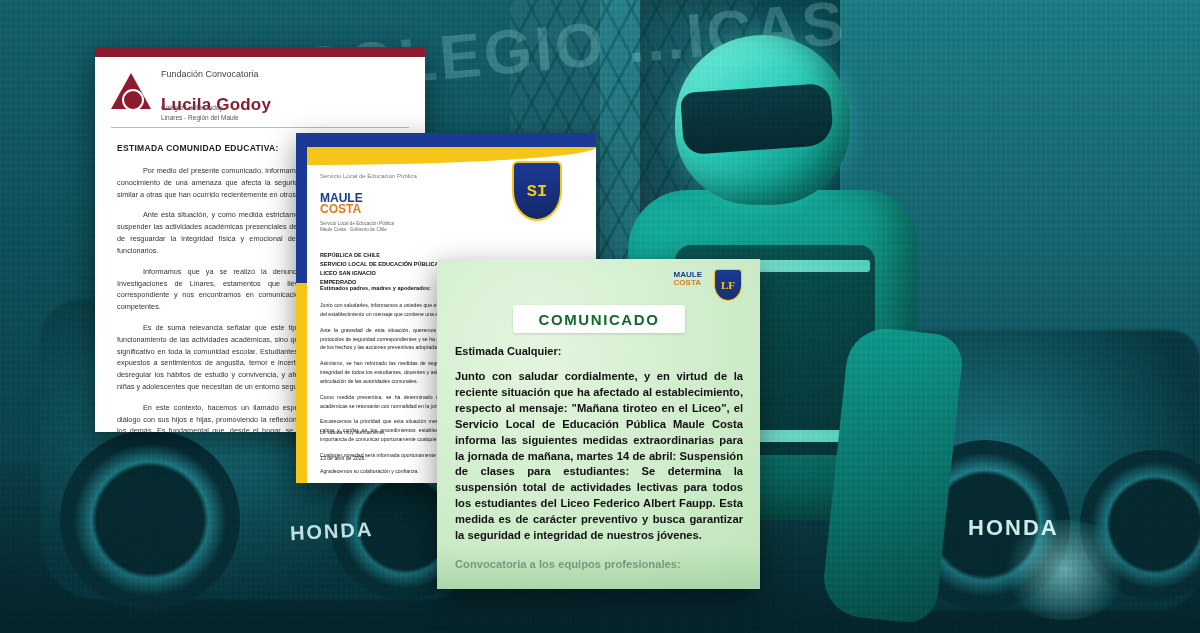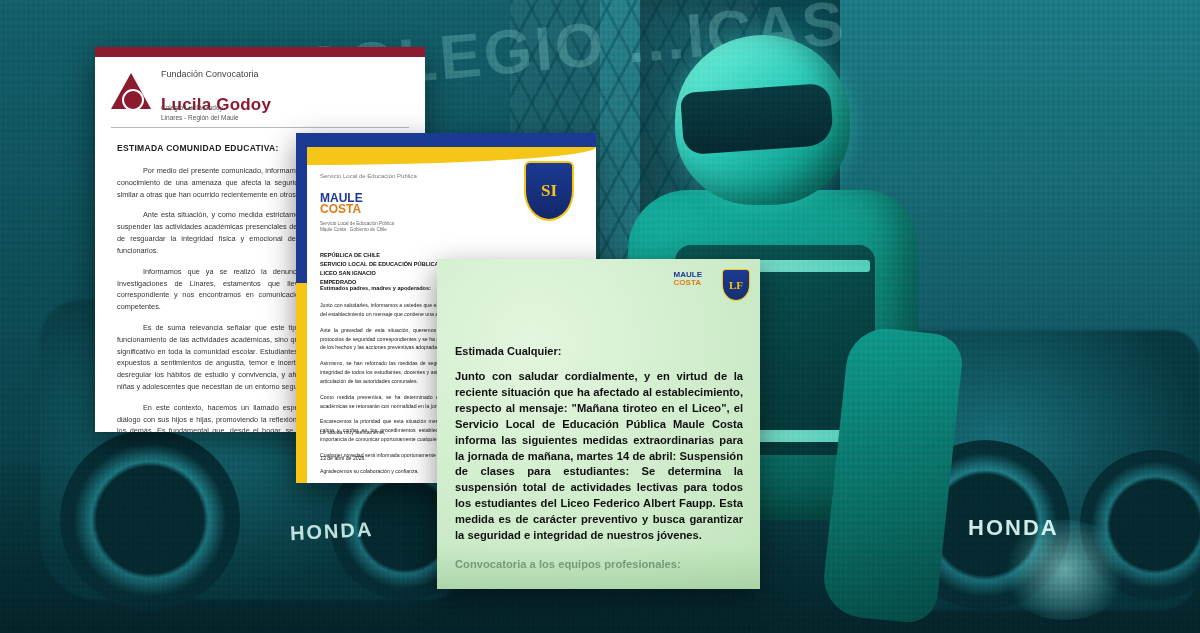--- a/index.html
+++ b/index.html
@@ -81,37 +81,37 @@
   #doc2 .d2-bluebar{position:absolute;left:0;top:0;width:100%;height:14px;background:#1b3a93;}
   #doc2 .d2-yellow{position:absolute;left:0;top:14px;width:100%;height:18px;background:#f5c518;
     border-radius:0 0 100% 0;}
   #doc2 .d2-side{position:absolute;left:0;top:0;width:11px;height:350px;background:#f5c518;}
   #doc2 .d2-sidebl{position:absolute;left:0;top:0;width:11px;height:150px;background:#1b3a93;}
   #doc2 .d2-logo-txt{position:absolute;left:24px;top:40px;font-size:6px;color:#7a7a7a;line-height:1.3;}
   #doc2 .d2-maule{position:absolute;left:24px;top:60px;font-size:12px;font-weight:bold;color:#1b3a93;line-height:.95;}
   #doc2 .d2-maule span{display:block;}
   #doc2 .d2-maule .costa{color:#e07b1a;}
   #doc2 .d2-sub{position:absolute;left:24px;top:88px;font-size:4.6px;color:#666;line-height:1.4;width:120px;}
-  #doc2 .d2-shield{position:absolute;right:22px;top:28px;width:46px;height:56px;
+  #doc2 .d2-shield{position:absolute;right:34px;top:28px;width:46px;height:56px;
     background:linear-gradient(180deg,#1b3a93,#14286a);border-radius:6px 6px 50% 50%;
     border:2px solid #f5c518;display:flex;align-items:center;justify-content:center;
-    color:#f5c518;font-size:17px;font-weight:bold;font-family:Liberation Serif, serif;}
+    color:#f5c518;font-size:17px;font-weight:bold;font-family:Liberation Mono, monospace;}
   #doc2 .d2-rep{position:absolute;left:24px;top:118px;font-size:5.6px;font-weight:bold;color:#111;line-height:1.6;}
   #doc2 .d2-greet{position:absolute;left:24px;top:152px;font-size:5.6px;font-weight:bold;color:#111;}
   #doc2 .d2-body{position:absolute;left:24px;top:168px;width:258px;font-size:5.2px;color:#222;line-height:1.7;text-align:justify;}
   #doc2 .d2-body p{margin:0 0 7px 0;}
   #doc2 .d2-close{position:absolute;left:24px;top:296px;font-size:5.2px;color:#222;}
   #doc2 .d2-date{position:absolute;left:24px;top:322px;font-size:5.2px;color:#222;}
 
   
   #doc3{left:437px;top:259px;width:323px;height:330px;background:
      radial-gradient(circle at 30% 25%, #e3f6df, #cfeccb 55%, #bfe3ba 100%);}
   #doc3 .d3-logo{position:absolute;right:58px;top:12px;font-size:8px;font-weight:bold;color:#1b3a93;line-height:1;}
   #doc3 .d3-logo .c{color:#e07b1a;display:block;}
-  #doc3 .d3-shield{position:absolute;right:10px;top:10px;width:26px;height:30px;
+  #doc3 .d3-shield{position:absolute;right:18px;top:10px;width:26px;height:30px;
     background:linear-gradient(180deg,#1b3a93,#16306f);border-radius:4px 4px 50% 50%;
     border:1.5px solid #f5c518;display:flex;align-items:center;justify-content:center;
     color:#f5c518;font-size:11px;font-weight:bold;font-family:"Liberation Serif",serif;}
   #doc3 .d3-banner{position:absolute;left:76px;top:46px;width:172px;height:28px;background:#ffffff;
     border-radius:3px;display:flex;align-items:center;justify-content:center;
     font-size:15px;font-weight:bold;color:#0f6b2a;letter-spacing:1.6px;box-shadow:0 1px 3px rgba(0,0,0,.15);}
   #doc3 .d3-greet{position:absolute;left:18px;top:86px;font-size:11px;font-weight:bold;color:#111;}
   #doc3 .d3-body{position:absolute;left:18px;top:110px;width:288px;font-size:11.2px;font-weight:bold;
     color:#111;line-height:1.42;text-align:justify;}
   #doc3 .d3-fade{position:absolute;left:0;bottom:0;width:100%;height:44px;
@@ -208,19 +208,20 @@
     <div class="d2-close">Le saluda muy atentamente,</div>
     <div class="d2-date">13 de abril de 2026.</div>
   </div>
 
   <div class="doc" id="doc3">
     <div class="d3-logo">
       <span>MAULE</span>
       <span class="c">COSTA</span>
     </div>
     <div class="d3-shield">LF</div>
+    <div class="d3-banner">COMUNICADO</div>
     <div class="d3-greet">Estimada Cualquier:</div>
     <div class="d3-body">Junto con saludar cordialmente, y en virtud de la reciente situación que ha afectado al establecimiento, respecto al mensaje: "Mañana tiroteo en el Liceo", el Servicio Local de Educación Pública Maule Costa informa las siguientes medidas extraordinarias para la jornada de mañana, martes 14 de abril: Suspensión de clases para estudiantes: Se determina la suspensión total de actividades lectivas para todos los estudiantes del Liceo Federico Albert Faupp. Esta medida es de carácter preventivo y busca garantizar la seguridad e integridad de nuestros jóvenes.</div>
     <div class="d3-body2">Convocatoria a los equipos profesionales:</div>
     <div class="d3-fade"></div>
   </div>
 
 </div>
 
 </body></html>

